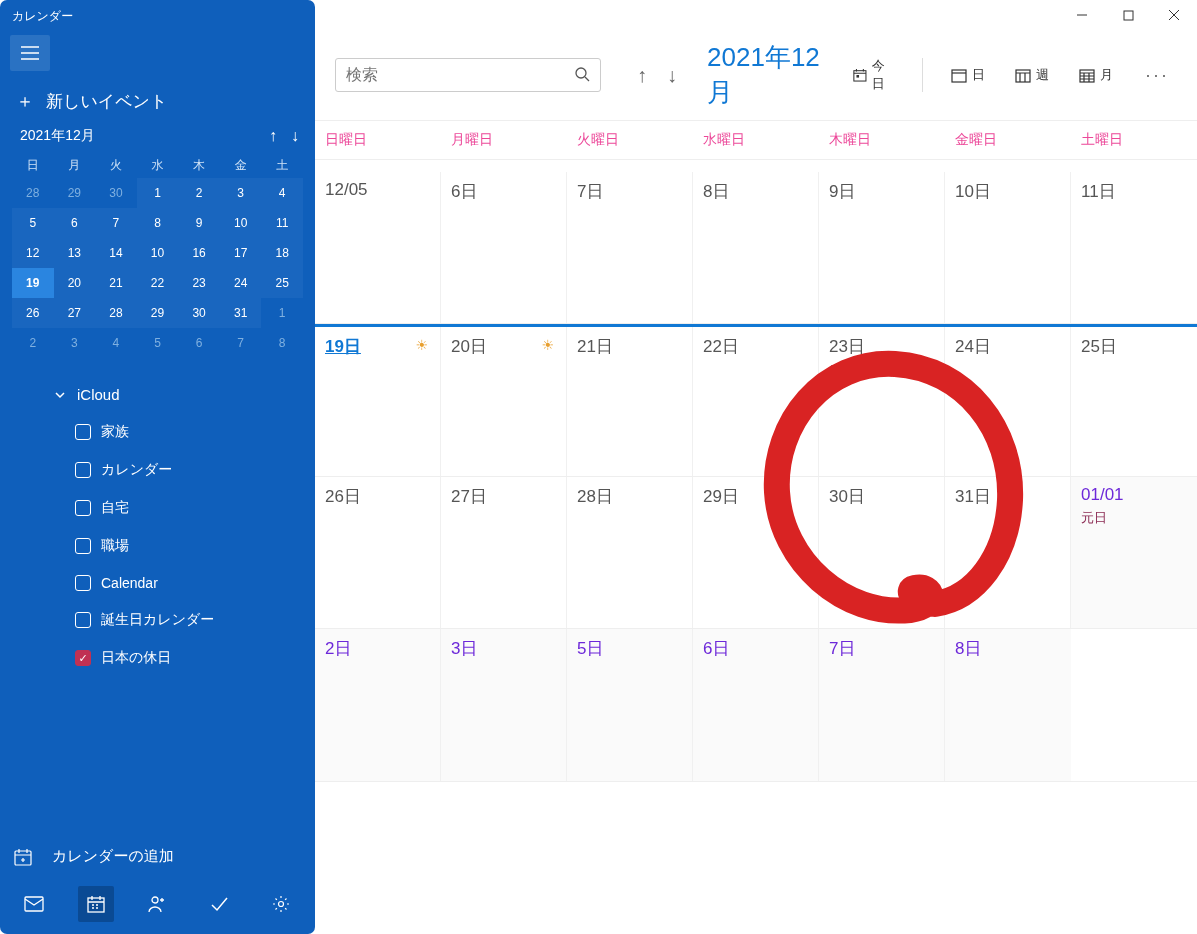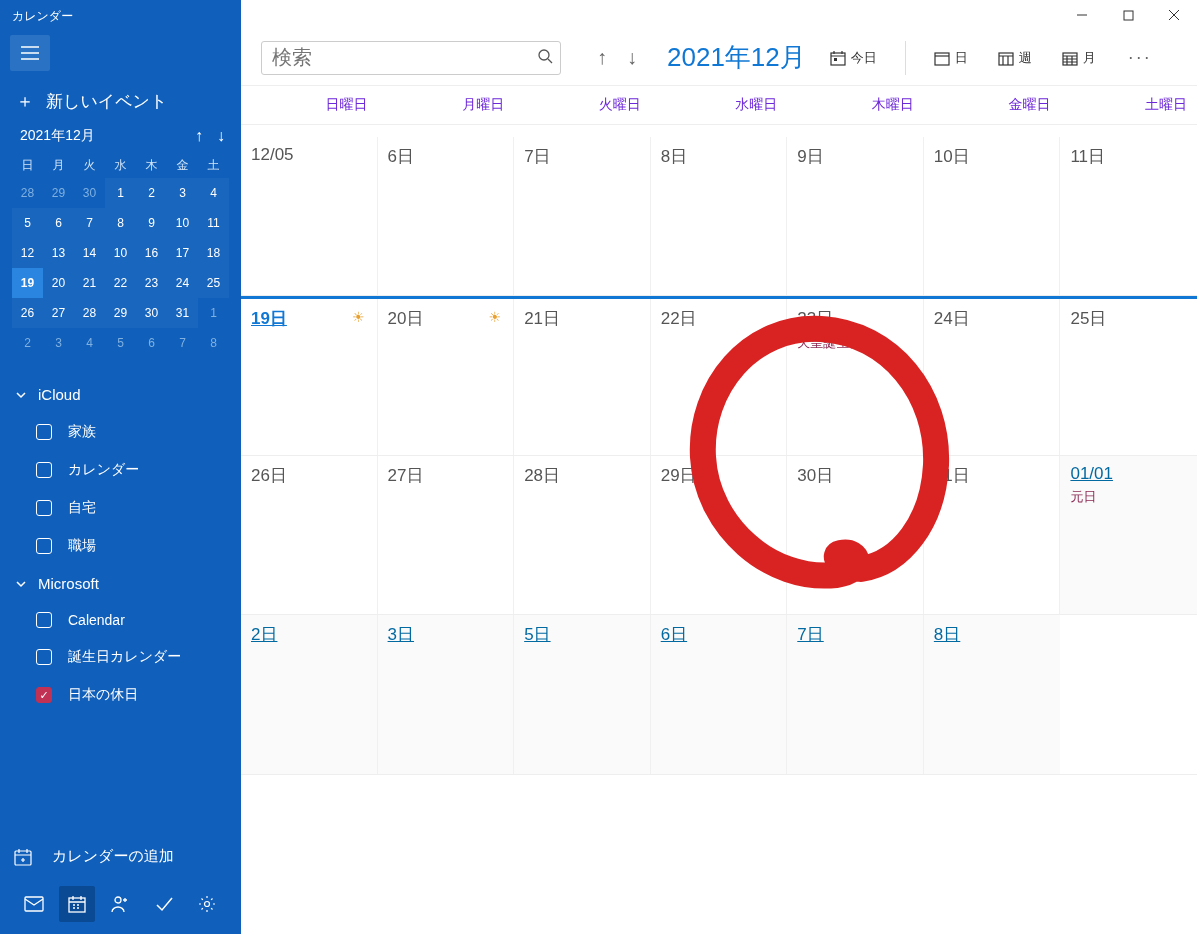--- a/index.html
+++ b/index.html
@@ -1,83 +1,83 @@
 <!DOCTYPE html>
 <html><head>
 <meta charset="utf-8">
 <style>
 * { margin: 0; padding: 0; box-sizing: border-box; font-family: "Yu Gothic UI", "Segoe UI", sans-serif; }
 body { width: 1197px; height: 934px; display: flex; background: #fff; overflow: hidden; font-size: 14px; color: #333; }
 
 
-.sidebar { width: 241px; background: #0f5fbb; color: #fff; display: flex; flex-direction: column; position: relative; }
+.sidebar { width: 315px; background: #0f5fbb; color: #fff; display: flex; flex-direction: column; position: relative; border-radius: 7px; }
 .sidebar-title { padding: 8px 12px 4px; font-size: 12px; }
 .hamburger-btn { margin: 6px 10px 10px; width: 40px; height: 36px; background: #2a72c3; display: flex; align-items: center; justify-content: center; border-radius: 2px; cursor: pointer; }
 .hamburger-btn svg { stroke: #fff; }
 
 .new-event { display: flex; align-items: center; gap: 12px; padding: 8px 16px 14px; font-size: 17px; cursor: pointer; }
 .new-event .plus { font-size: 18px; font-weight: 300; }
 
 .mini-header { display: flex; align-items: center; justify-content: space-between; padding: 0 16px 8px 20px; font-size: 14px; }
 .mini-nav { display: flex; gap: 14px; }
 .mini-nav span { cursor: pointer; font-size: 16px; }
 
 .mini-cal { padding: 0 12px; }
 .mini-dow, .mini-row { display: grid; grid-template-columns: repeat(7, 1fr); text-align: center; }
 .mini-dow div { font-size: 12px; padding: 4px 0; color: #d0e3f7; }
 .mini-row div { font-size: 12px; padding: 8px 0; cursor: pointer; }
 .mini-dim { color: #7fb0e0; }
 .mini-row.curr-month div { background: #1966bf; }
 .mini-row.curr-month div.trailing { background: transparent; }
 .mini-today { background: #2a85e0 !important; font-weight: 600; }
 
-.accounts { margin-top: 18px; overflow-y: auto; flex: 1; }
+.accounts { margin-top: 18px; overflow-y: auto; flex: 1; padding-left: 39px; }
 .acct-header { display: flex; align-items: center; gap: 10px; padding: 10px 14px; font-size: 15px; cursor: pointer; }
 .acct-header svg { width: 14px; height: 14px; }
-.cal-item { display: flex; align-items: center; gap: 16px; padding: 10px 14px 10px 36px; font-size: 14px; cursor: pointer; }
+.cal-item { display: flex; align-items: center; gap: 10px; padding: 10px 14px 10px 36px; font-size: 14px; cursor: pointer; }
 .cal-check { width: 16px; height: 16px; border: 1.5px solid #fff; border-radius: 3px; display: flex; align-items: center; justify-content: center; }
 .cal-check.checked { background: #c03153; border-color: #c03153; }
 .cal-check.checked::after { content: "✓"; font-size: 11px; color: #fff; line-height: 1; }
 
 .add-calendar { display: flex; align-items: center; gap: 20px; padding: 10px 14px; font-size: 15px; cursor: pointer; border-top: 0px solid rgba(255,255,255,0.15); }
 
 .bottom-icons { display: flex; align-items: center; justify-content: space-between; padding: 10px 16px 12px; }
 .bottom-icons .bi { width: 36px; height: 36px; display: flex; align-items: center; justify-content: center; cursor: pointer; border-radius: 2px; }
 .bottom-icons .bi.active { background: #0a4a94; }
 .bottom-icons svg { stroke: #fff; fill: none; }
 
 
 .main { flex: 1; display: flex; flex-direction: column; position: relative; }
 .window-controls { position: absolute; top: 0; right: 0; display: flex; }
 .window-controls div { width: 46px; height: 30px; display: flex; align-items: center; justify-content: center; cursor: pointer; color: #333; }
 .window-controls svg { stroke: #333; }
 
 .toolbar { display: flex; align-items: center; padding: 40px 20px 10px; gap: 18px; }
 .search-box { width: 300px; height: 34px; border: 1px solid #ccc; border-radius: 3px; display: flex; align-items: center; padding: 0 10px; }
-.search-box input { flex: 1; border: none; outline: none; font-size: 20px; color: #666; background: transparent; }
+.search-box input { flex: 1; border: none; outline: none; font-size: 16px; color: #666; background: transparent; }
 .search-box .sicon { color: #666; }
 
 .nav-arrows { display: flex; gap: 8px; margin-left: 12px; }
 .nav-arrows span { font-size: 20px; color: #666; cursor: pointer; padding: 4px 6px; }
 .month-label { font-size: 26px; color: #1078d4; font-weight: 400; margin-left: 6px; }
 .tb-btn { display: flex; align-items: center; gap: 5px; font-size: 13px; color: #333; cursor: pointer; padding: 4px 6px; }
 .tb-btn svg { stroke: #333; fill: none; }
 .tb-sep { width: 1px; height: 34px; background: #ddd; margin: 0 4px; }
 .more-dots { font-size: 18px; letter-spacing: 2px; color: #666; padding: 0 8px; cursor: pointer; }
 
 .dow-header { display: grid; grid-template-columns: repeat(7, 1fr); border-top: 1px solid #eee; border-bottom: 1px solid #eee; }
-.dow-header div { padding: 10px 10px; font-size: 14px; color: #6d28d9; text-align: right; }
+.dow-header div { padding: 10px 10px; font-size: 14px; color: #ec4899; }
 
 .grid { flex: 1; display: grid; grid-template-rows: repeat(5, 1fr); position: relative; margin-top: 12px; }
 .week { display: grid; grid-template-columns: repeat(7, 1fr); border-bottom: 1px solid #eee; }
 .day { border-right: 1px solid #f0f0f0; padding: 8px 10px; position: relative; }
 .day:last-child { border-right: none; }
 .day-num { font-size: 17px; color: #555; font-weight: 400; }
 .day.other-month { background: #fafafa; }
-.day.other-month .day-num { color: #0369a1; text-decoration: underline; }
+.day.other-month .day-num { color: #6d28d9; }
 .day.today .day-num { color: #1078d4; font-weight: 700; text-decoration: underline; }
 .day .holiday { color: #8a2952; font-size: 13px; margin-top: 4px; }
 .week.current-week { border-top: 3px solid #1078d4; }
 .sun-icon { position: absolute; top: 10px; right: 12px; font-size: 14px; color: #e8a030; }
 
 
 .annotation-circle { position: absolute; pointer-events: none; }
 .annotation-circle svg { overflow: visible; }
 </style>
 </head>
@@ -186,26 +186,20 @@
         <span>カレンダー</span>
       </div>
       <div class="cal-item">
         <div class="cal-check"></div>
         <span>自宅</span>
       </div>
       <div class="cal-item">
         <div class="cal-check"></div>
         <span>職場</span>
       </div>
-      <div class="acct-header">
-        <svg viewBox="0 0 14 14" fill="none" stroke="#fff" stroke-width="1.5">
-          <path d="M3 5l4 4 4-4"></path>
-        </svg>
-        <span>Microsoft</span>
-      </div>
       <div class="cal-item">
         <div class="cal-check"></div>
         <span>Calendar</span>
       </div>
       <div class="cal-item">
         <div class="cal-check"></div>
         <span>誕生日カレンダー</span>
       </div>
       <div class="cal-item">
         <div class="cal-check checked"></div>

